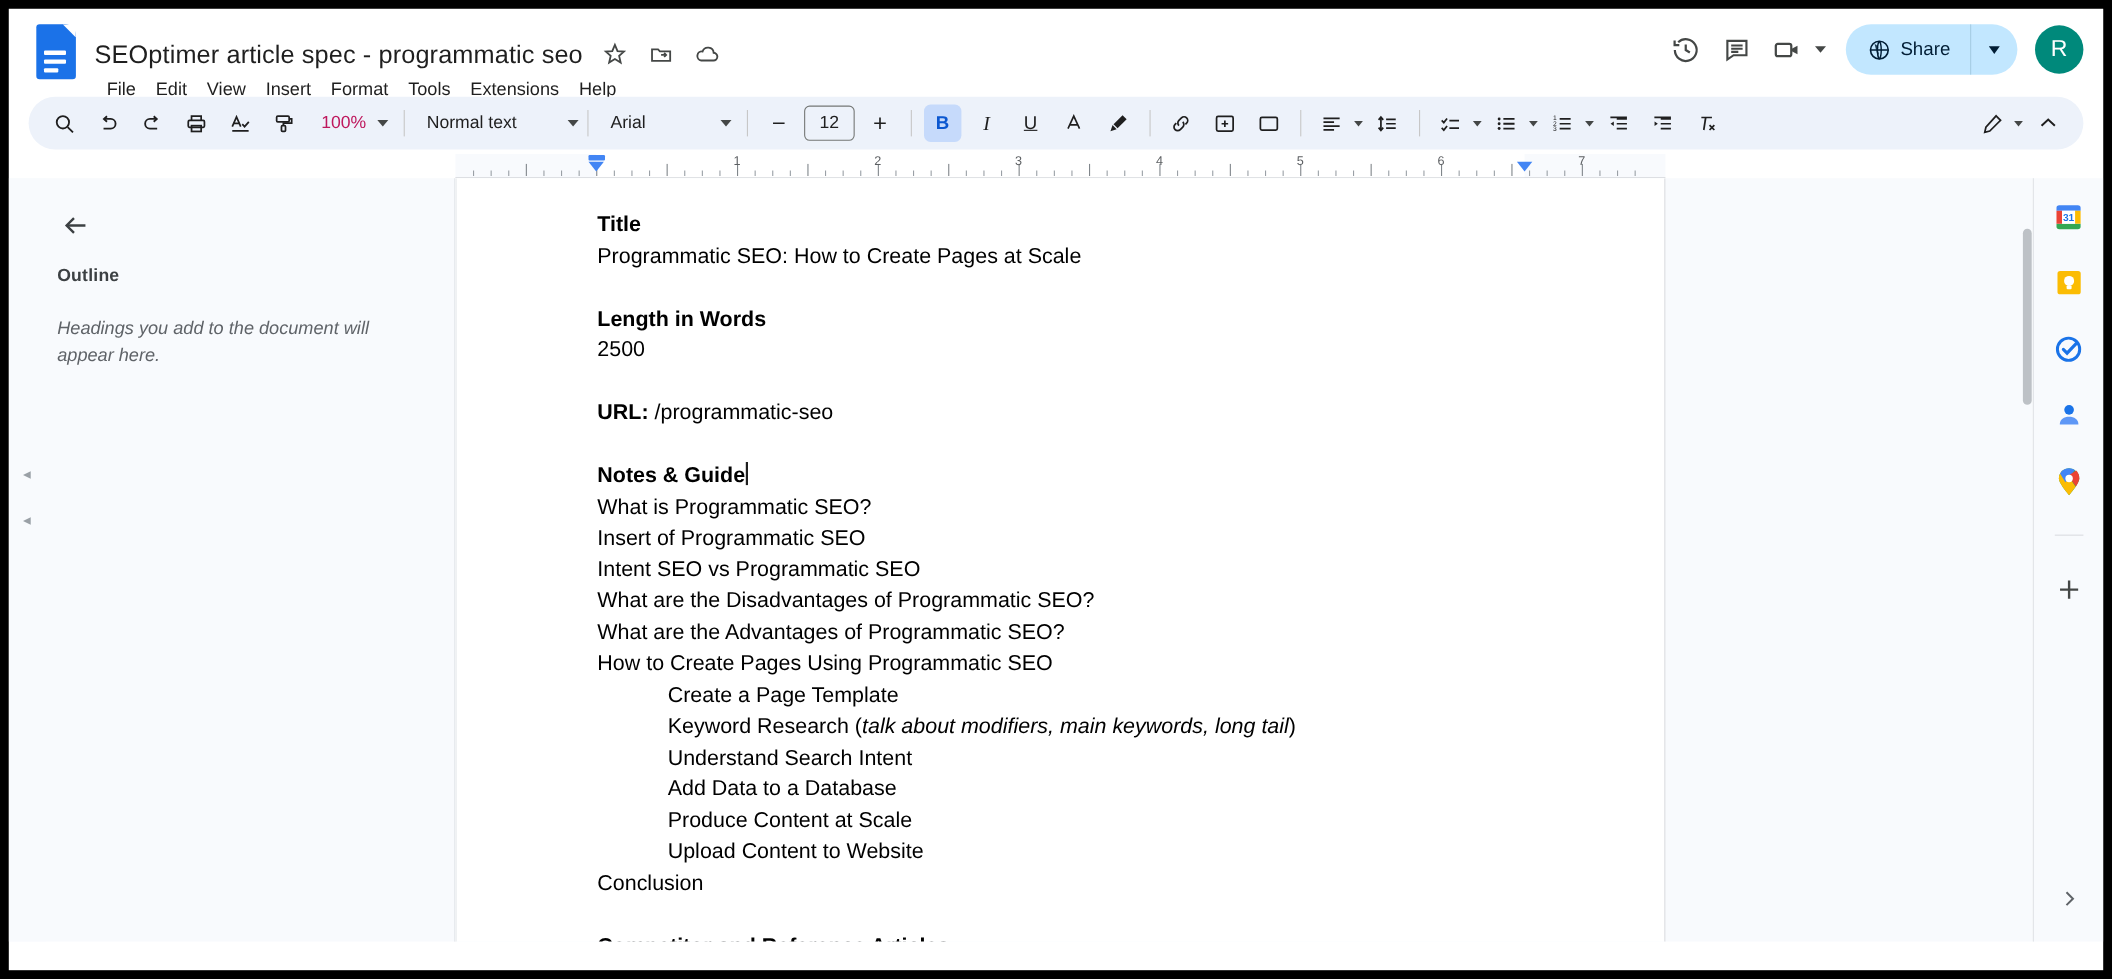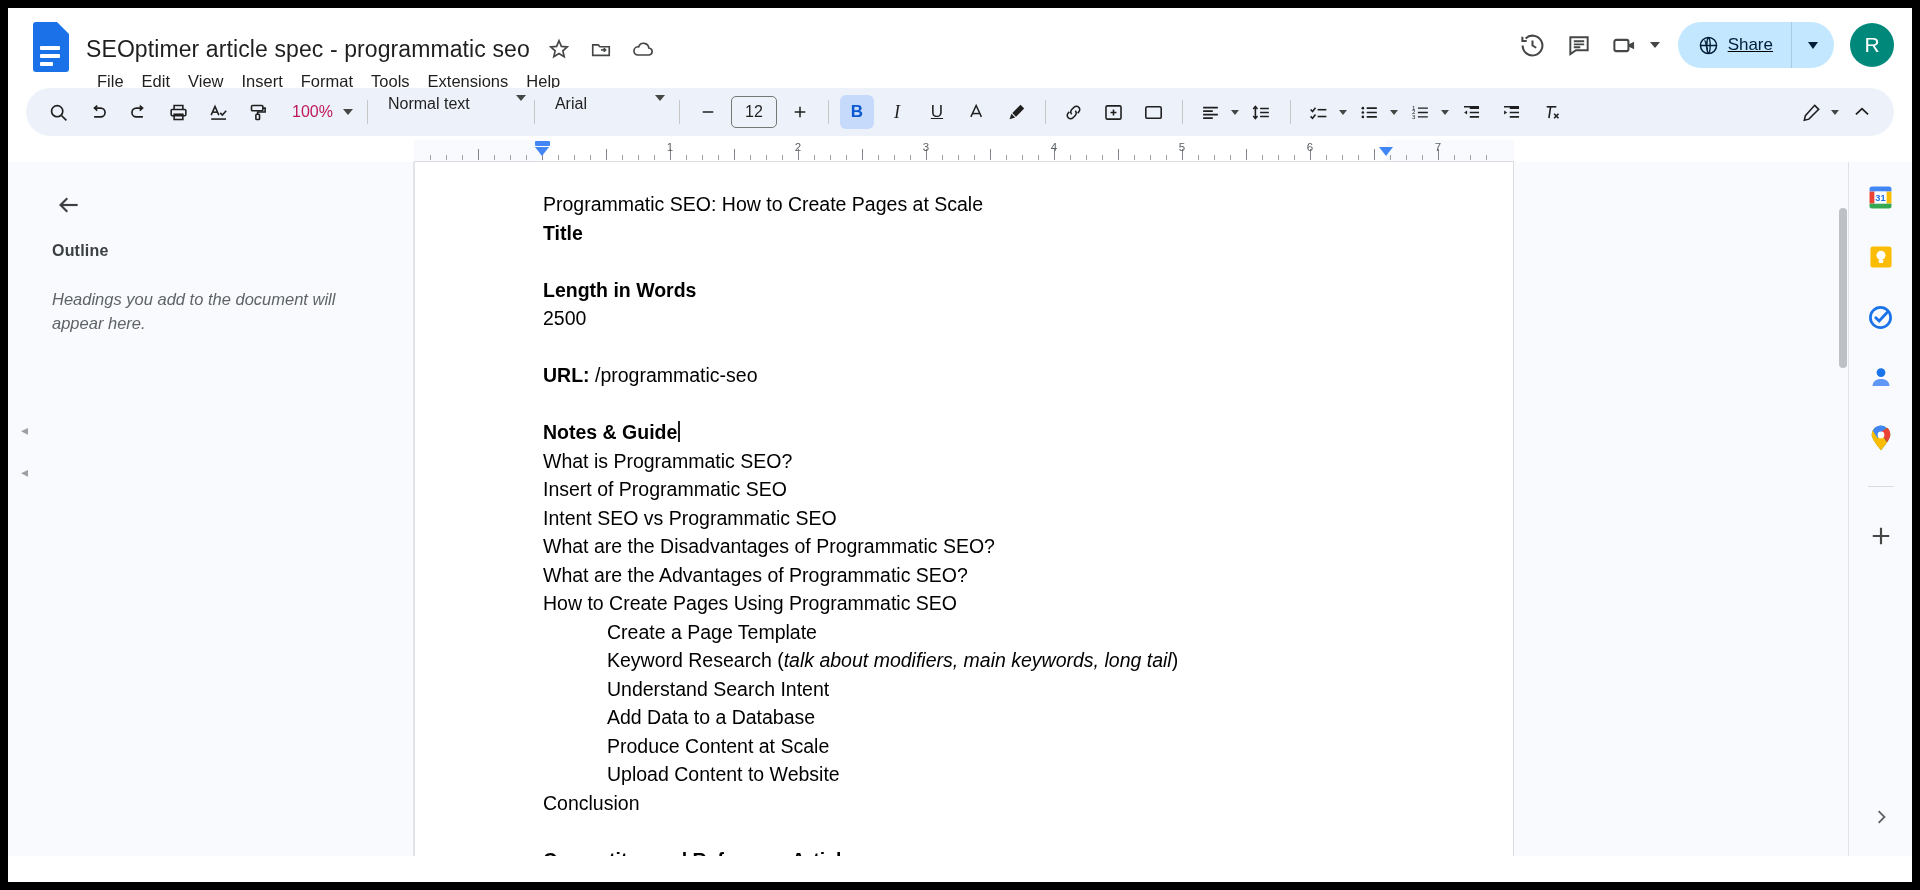--- a/index.html
+++ b/index.html
@@ -115,21 +115,20 @@
   }
   .share-btn {
     height: 46px;
     display: flex;
     align-items: stretch;
     background: #c2e7ff;
     border-radius: 24px;
     margin-left: 10px;
     cursor: pointer;
     overflow: hidden;
-    text-decoration: underline;
   }
   .share-main {
     display: flex; align-items: center;
     gap: 9px;
     padding: 0 18px 0 20px;
   }
   .share-label {
     font-size: 17px;
     color: #001d35;
     font-weight: 500;
@@ -189,21 +188,21 @@
   .tb-zoom {
     display: flex; align-items: center;
     height: 34px;
     padding: 0 6px 0 10px;
     border-radius: 6px;
     cursor: pointer;
     margin-left: 4px;
   }
   .tb-zoom-label { font-size: 16px; color: #be185d; }
   .tb-dd {
-    display: flex; 
+    display: flex; align-items: center;
     justify-content: space-between;
     height: 34px;
     border-radius: 6px;
     cursor: pointer;
     padding: 0 6px 0 12px;
     gap: 36px;
   }
   .tb-dd-label { font-size: 16px; color: #1f1f1f; white-space: nowrap; }
   .style-dd { width: 150px; }
   .font-dd { width: 128px; }
@@ -830,22 +829,22 @@
             <path d="M10.4 5.8L4.2 12l6.2 6.2"></path>
         </svg>
       </div>
       <div class="outline-title">Outline</div>
       <div class="outline-empty">Headings you add to the document will appear here.</div>
     </div>
 
     <div class="doc-scroll">
       <div class="page">
 
+        <div class="doc-line bold">Title</div>
         <div class="doc-line">Programmatic SEO: How to Create Pages at Scale</div>
-        <div class="doc-line bold">Title</div>
         <div class="doc-line spacer"></div>
 
         <div class="doc-line bold">Length in Words</div>
         <div class="doc-line">2500</div>
         <div class="doc-line spacer"></div>
 
         <div class="doc-line"><span style="font-weight:700">URL:</span><span class="url-val"> /programmatic-seo</span></div>
         <div class="doc-line spacer"></div>
 
         <div class="doc-line bold"><span>Notes &amp; Guide</span><span class="caret-bar"></span></div>

